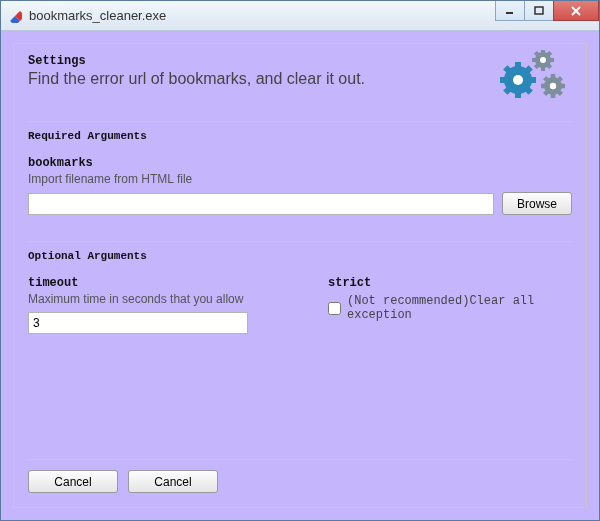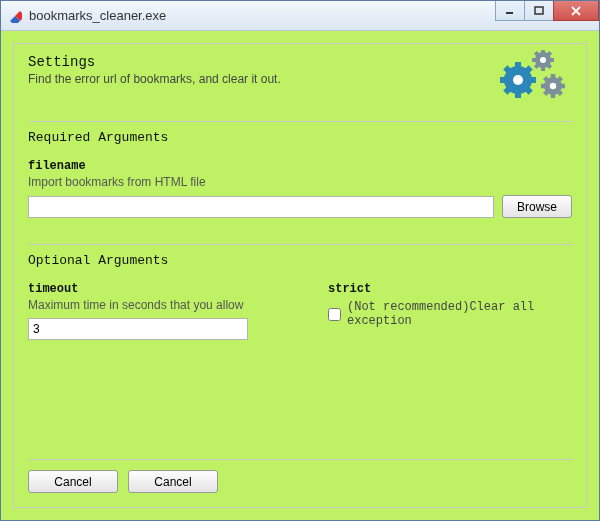--- a/index.html
+++ b/index.html
@@ -8,21 +8,21 @@
       font-size: 12px;
       background: #fff;
       width: 600px;
       height: 521px;
       overflow: hidden;
     }
     .window {
       width: 600px;
       height: 521px;
       border: 1px solid #5a7aa0;
-      background: #bef264;
+      background: #c4b5fd;
       display: flex;
       flex-direction: column;
     }
     .titlebar {
       height: 30px;
       background: linear-gradient(to bottom, #f4f8fc 0%, #e6eef7 50%, #dde7f2 100%);
       border-bottom: 1px solid #b8c8da;
       display: flex;
       align-items: center;
       padding: 0 0 0 6px;
@@ -71,40 +71,40 @@
       position: relative;
     }
     .header-row {
       display: flex;
       align-items: flex-start;
       justify-content: space-between;
       padding-bottom: 12px;
     }
     .header-text h1 {
       font-family: "Courier New", monospace;
-      font-weight: normal;
-      font-size: 14px;
+      font-weight: bold;
+      font-size: 12px;
       color: #111;
       margin-bottom: 2px;
     }
     .header-text p {
-      font-size: 12px;
+      font-size: 16px;
       color: #444;
     }
     .gears { margin-right: 4px; margin-top: -4px; }
 
     .section {
       border-top: 1px solid #c8c8c8;
       padding-top: 8px;
       padding-bottom: 12px;
     }
     .section-title {
       font-family: "Courier New", monospace;
-      font-weight: normal;
-      font-size: 13px;
+      font-weight: bold;
+      font-size: 11px;
       color: #111;
       margin-bottom: 14px;
     }
     .field-label {
       font-family: "Courier New", monospace;
       font-weight: bold;
       font-size: 12px;
       color: #111;
     }
     .field-desc {
@@ -258,22 +258,22 @@
                   <line x1="-8.4" y1="-8.4" x2="-6" y2="-6"></line>
                 </g>
               </g>
             </g>
           </svg>
         </div>
       </div>
 
       <div class="section">
         <div class="section-title">Required Arguments</div>
-        <div class="field-label">filename</div>
-        <div class="field-desc">Import bookmarks from HTML file</div>
+        <div class="field-label">bookmarks</div>
+        <div class="field-desc">Import filename from HTML file</div>
         <div class="file-row">
           <input type="text" class="file-input" value="" style="">
           <button class="btn">Browse</button>
         </div>
       </div>
 
       <div class="section">
         <div class="section-title">Optional Arguments</div>
         <div class="opt-row">
           <div class="opt-col">

